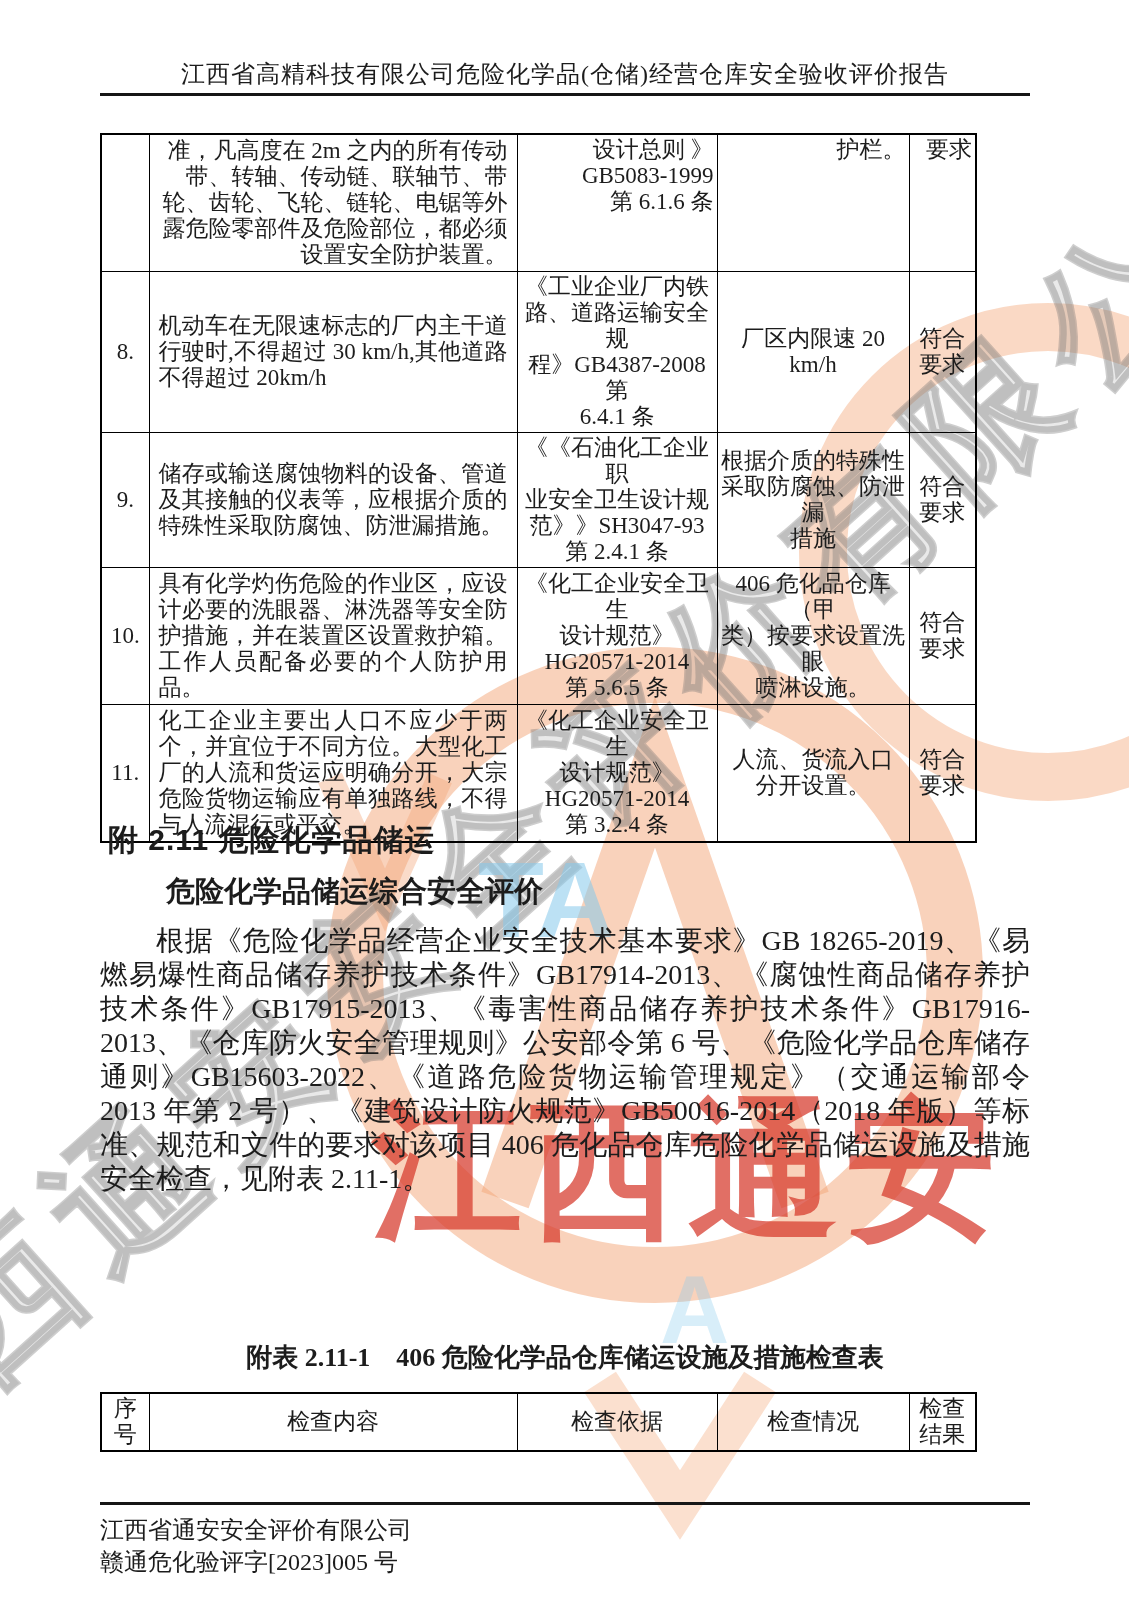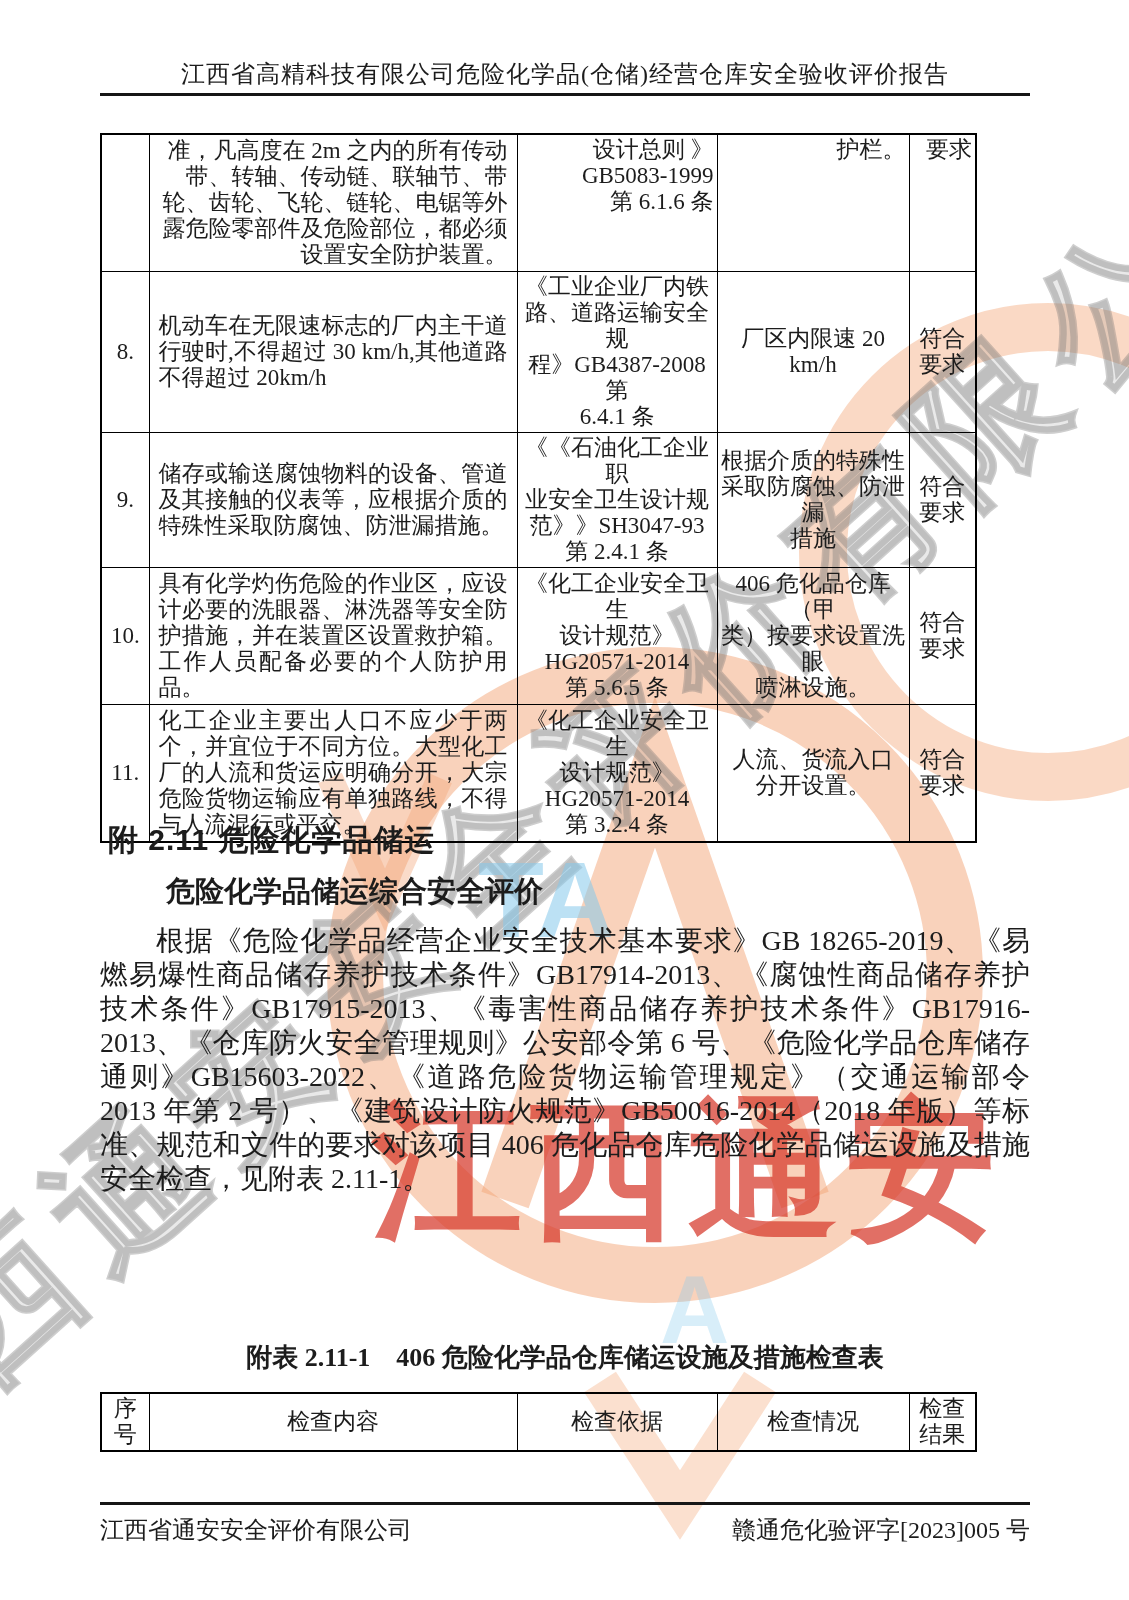--- a/index.html
+++ b/index.html
@@ -40,21 +40,21 @@
   }
   
   .header{
     position:absolute; top:58px; left:100px; width:930px; z-index:2;
     text-align:center; font-size:24px; letter-spacing:1px;
     padding-bottom:3px; border-bottom:3px solid #161616;
   }
   .footer{
     position:absolute; top:1502px; left:100px; width:930px; z-index:2;
     border-top:3px solid #161616; padding-top:9px;
-    font-size:24px; display:flex; justify-content:space-between; align-items:baseline;
+    font-size:24px; display:flex; justify-content:space-between; align-items:baseline;flex-direction:column;
   }
   .footer .pagenum{position:absolute; left:0; right:0; text-align:center;}
   .footer span{position:relative;}
   
   .tbl{
     position:absolute; left:100px; z-index:1;
     border-collapse:collapse; table-layout:fixed; width:875px;
     font-size:23px; line-height:26px; background:transparent;
   }
   .tbl td{border:1.5px solid #000; padding:2px 3px; vertical-align:middle; text-align:center;}

